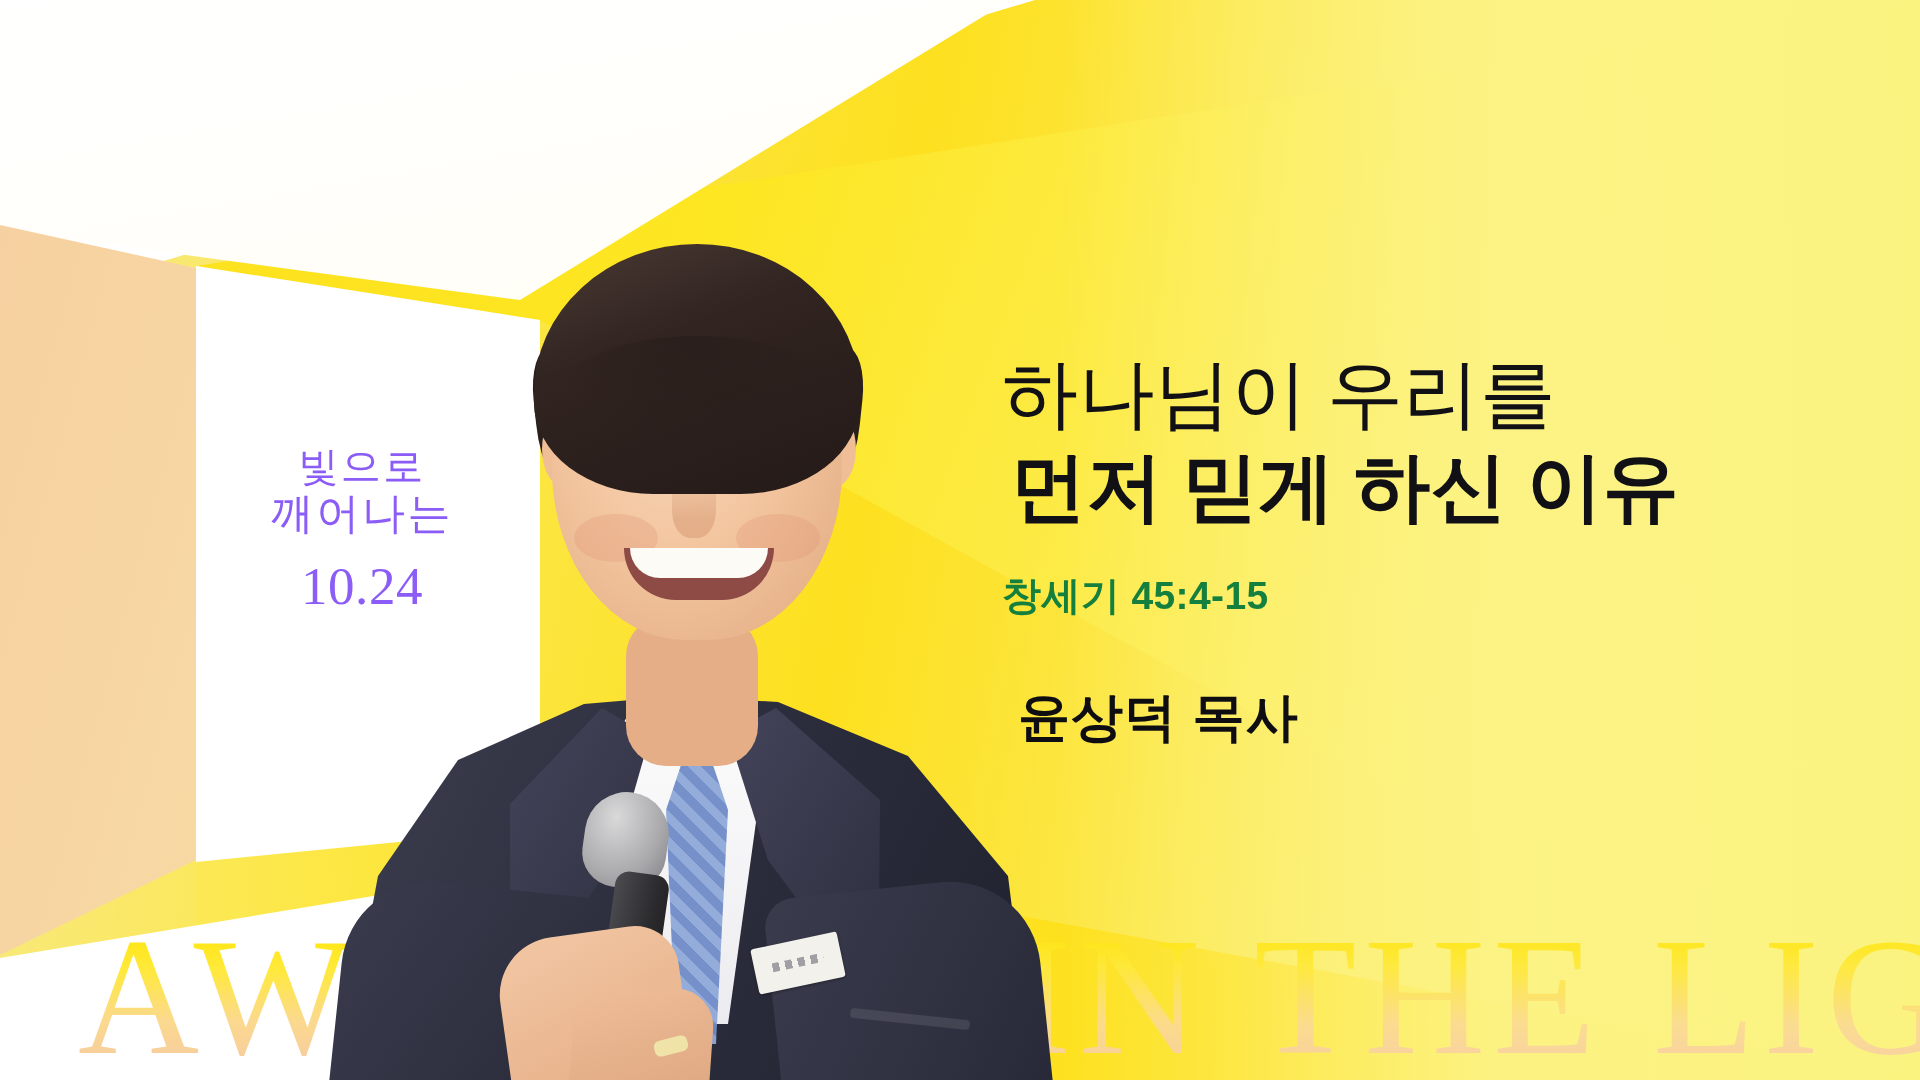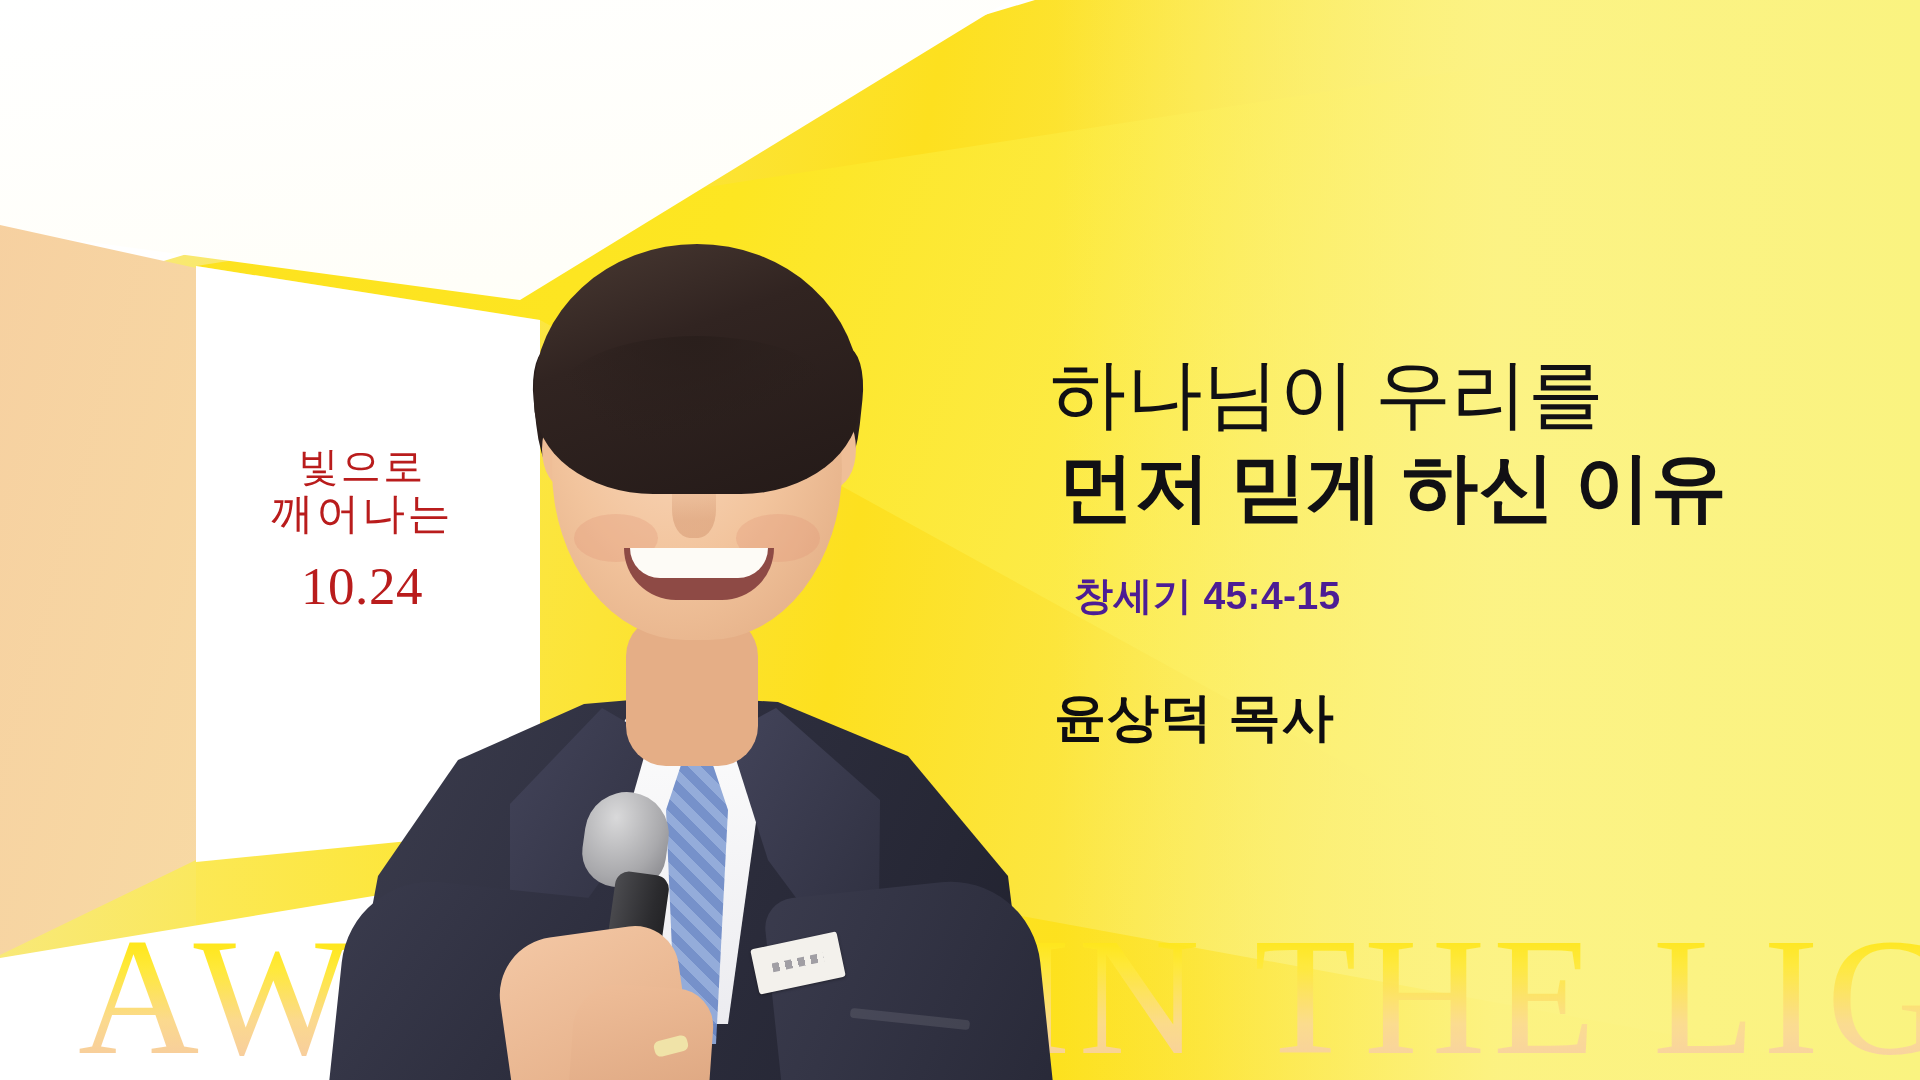--- a/index.html
+++ b/index.html
@@ -74,21 +74,21 @@
     position:absolute;left:1015px;bottom:14px;
     font-family:"Liberation Serif","DejaVu Serif",serif;
     font-size:168px;letter-spacing:.045em;line-height:.9;font-weight:400;
     background:linear-gradient(180deg,#FFE500 0%,#FFE93B 30%,#FBDB92 68%,#F7CCAA 100%);
     -webkit-background-clip:text;background-clip:text;color:transparent;
     white-space:nowrap;opacity:.92;
   }
 
   
   .logo-block{
-    position:absolute;left:232px;top:445px;width:260px;text-align:center;color:#b91c1c;
+    position:absolute;left:232px;top:445px;width:260px;text-align:center;color:#8b5cf6;
   }
   .logo-line{
     font-family:"Liberation Serif","DejaVu Serif",serif;
     font-size:43px;letter-spacing:.06em;line-height:1.12;font-weight:400;
   }
   .logo-line.l1{font-size:40px;}
   .logo-date{
     margin-top:22px;
     font-family:"Liberation Serif","DejaVu Serif",serif;
     font-size:53px;line-height:1;font-weight:400;letter-spacing:.01em;
@@ -200,34 +200,34 @@
     content:"";position:absolute;left:18px;top:18px;width:52px;height:9px;
     background:repeating-linear-gradient(90deg,#8c8a92 0 7px,transparent 7px 13px);
     opacity:.8;
   }
   .pocket{
     position:absolute;left:520px;top:818px;width:120px;height:10px;
     background:rgba(255,255,255,.10);transform:rotate(6deg);border-radius:4px;
   }
 
   
-  .copy{position:absolute;left:1050px;top:348px;width:810px;}
+  .copy{position:absolute;left:1002px;top:348px;width:810px;}
   .title{
     color:#111014;
     font-family:"Liberation Serif","DejaVu Serif",serif;
     font-size:76px;line-height:1.22;font-weight:400;letter-spacing:.005em;
     white-space:nowrap;
   }
   .title .l2{margin-left:8px;font-weight:bold;}
   .scripture{
-    margin-top:36px;margin-left:24px;
-    color:#4c1d95;font-size:39px;font-weight:600;letter-spacing:.01em;
+    margin-top:36px;
+    color:#15803d;font-size:39px;font-weight:600;letter-spacing:.01em;
   }
   .speaker{
-    margin-top:60px;margin-left:4px;display:flex;align-items:flex-start;
+    margin-top:60px;margin-left:16px;display:flex;align-items:flex-start;
   }
   .speaker-name{color:#0e0d11;font-size:52px;font-weight:700;letter-spacing:.02em;}
   .speaker-role{color:#16151a;font-size:37px;font-weight:500;letter-spacing:.01em;}
 </style>
 </head>
 <body>
 
 <div id="stage">
 
   <div class="layer bg-base"></div>

